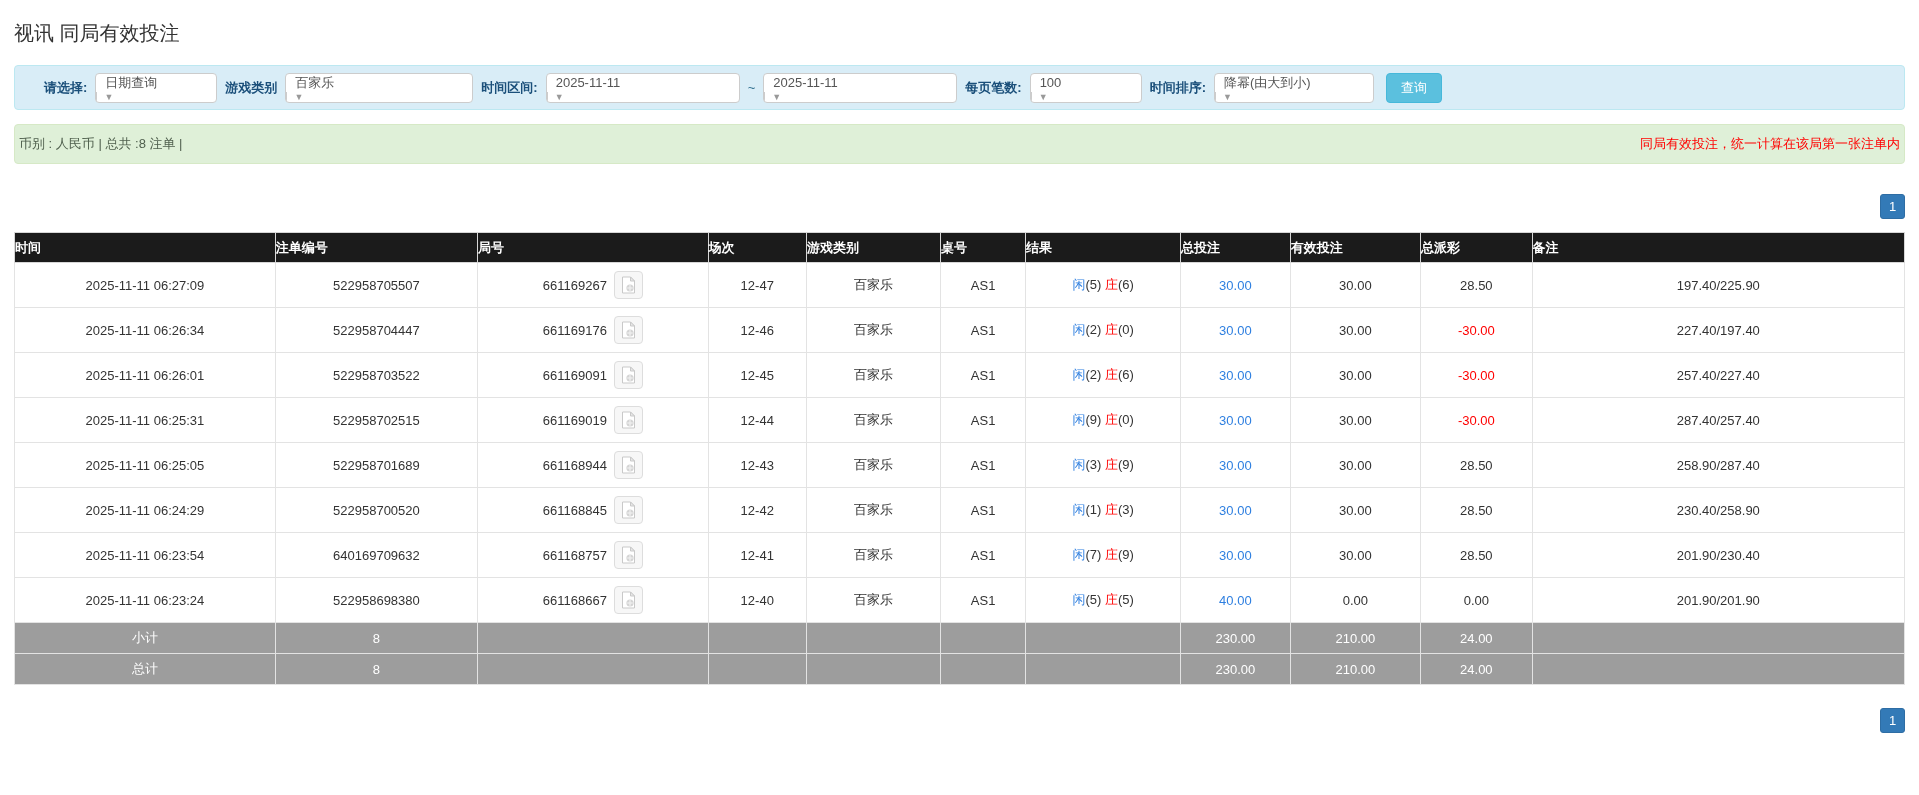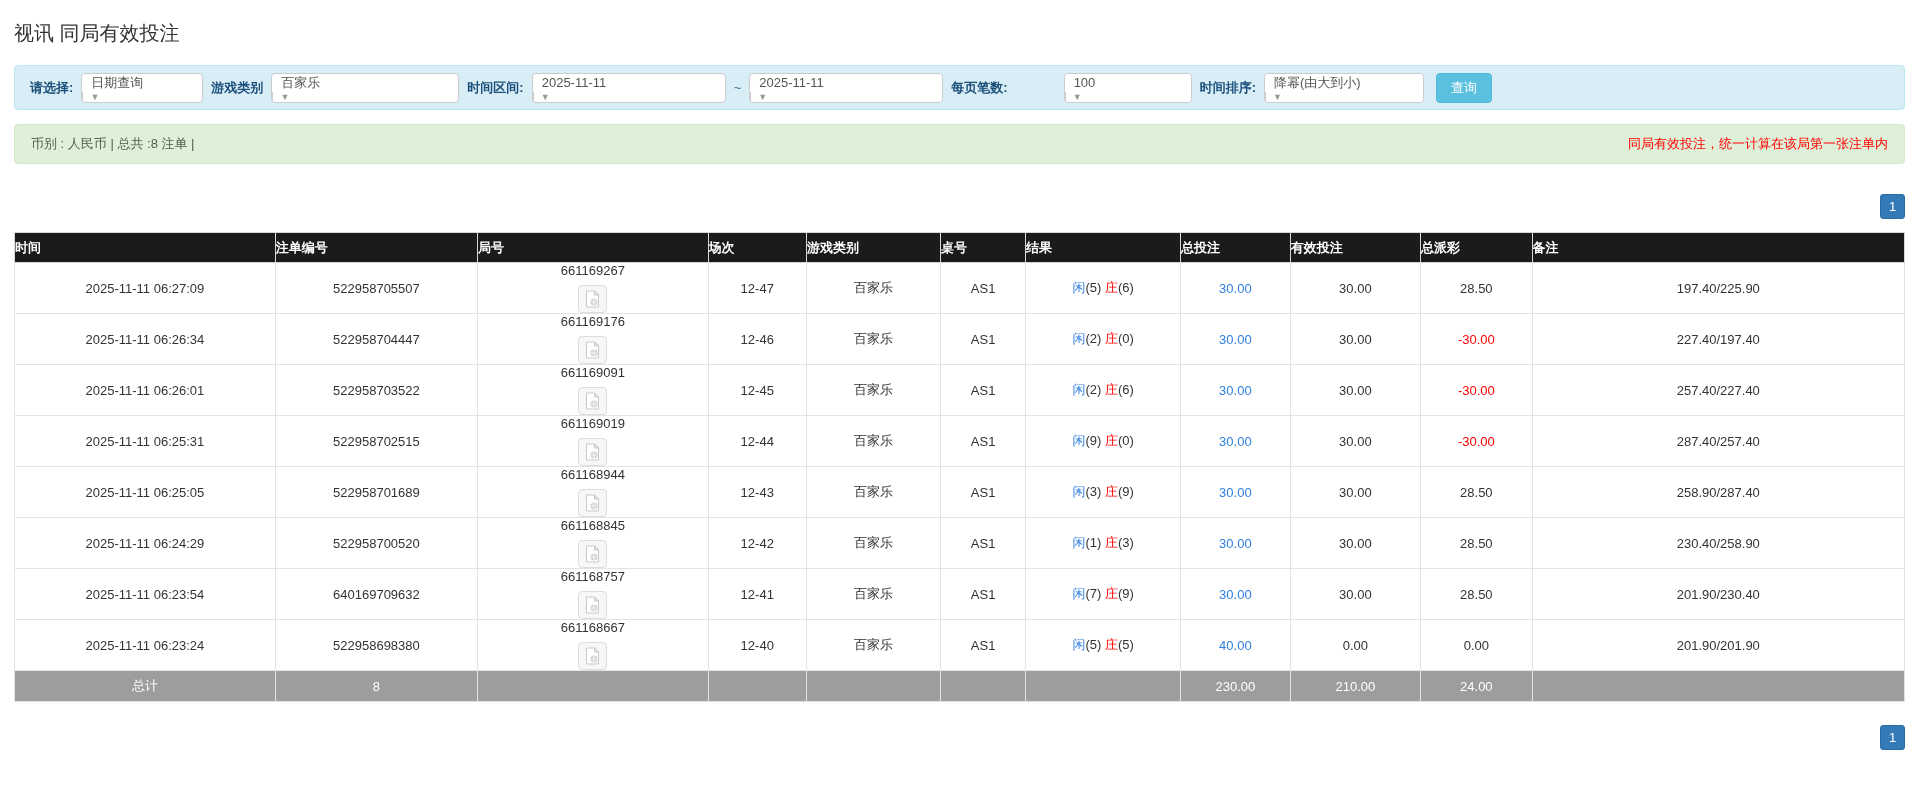--- a/index.html
+++ b/index.html
@@ -11,44 +11,44 @@
     overflow: hidden;
   }
   .page { padding: 20px 14px 0; }
 
   .page-title { font-size: 20px; font-weight: 400; color: #333; margin-bottom: 18px; }
 
   
   .filter-bar {
     display: flex; align-items: center; gap: 8px;
     background: #d9edf7; border: 1px solid #bce8f1; border-radius: 4px;
-    height: 45px; padding: 0 15px;
+    height: 45px; padding: 0 29px;
   }
   .f-label { font-size: 13px; font-weight: bold; color: #1a4f7a; white-space: nowrap; }
   .select {
     display: flex; align-items: stretch; height: 30px;
     background: #fff; border: 1px solid #ccc; border-radius: 4px;
     overflow: hidden; cursor: pointer; flex-direction: column;
   }
   .select .val { flex: 1; padding: 0 9px; font-size: 13px; color: #555; white-space: nowrap; display: flex; align-items: center; }
   .select .arrow { width: 24px; border-left: 1px solid #ccc; display: flex; align-items: center; justify-content: center; color: #999; font-size: 9px; }
   .w-qtype { width: 122px; } .w-game { width: 188px; } .w-date { width: 194px; }
-  .w-size { width: 128px; margin-left: 48px; } .w-sort { width: 160px; }
+  .w-size { width: 112px; } .w-sort { width: 160px; }
   .tilde { font-size: 13px; color: #31708f; }
   .btn-search {
     height: 30px; padding: 0 14px; margin-left: 4px;
     background: #5bc0de; border: 1px solid #46b8da; border-radius: 4px;
     color: #fff; font-size: 13px; cursor: pointer; font-family: Liberation Mono, monospace;
   }
 
   
   .summary-bar {
     display: flex; justify-content: space-between; align-items: center;
     background: #dff0d8; border: 1px solid #d6e9c6; border-radius: 4px;
-    margin-top: 14px; padding: 10px 16px; font-size: 13px; color: #50604e;
+    margin-top: 14px; padding: 10px 4px; font-size: 13px; color: #50604e;
   }
   .summary-bar .note { color: #f00; }
 
   
   .pagi { text-align: right; }
   .pagi.top { margin-top: 30px; margin-bottom: 13px; }
   .pagi.bottom { margin-top: 23px; }
   .page-btn {
     width: 25px; height: 25px;
     background: #337ab7; border: 1px solid #2e6da4; border-radius: 3px;
@@ -63,21 +63,21 @@
   }
   tbody td {
     height: 45px; border: 1px solid #e3e3e3; font-size: 13px;
     text-align: center; color: #333; background: #fff;
     overflow: hidden; white-space: nowrap;
   }
   tr.sum td { background: #9d9d9d; color: #fff; height: 31px; }
   .blue { color: #2e7fe0; }
   .red { color: #f00; }
   .bet-link { color: #2e7fe0; cursor: pointer; }
-  .round-cell { display: flex; align-items: center; justify-content: center; gap: 7px; flex-direction: column; }
+  .round-cell { display: flex; align-items: center; justify-content: center; gap: 7px; }
   .video-btn {
     background: #f7f7f7; border: 1px solid #ddd; border-radius: 4px;
     padding: 4px 6px; cursor: pointer; display: inline-flex; align-items: center;
   }
 </style>
 </head>
 <body>
 
 <div class="page">
 
@@ -387,32 +387,45 @@
           <td>12-40</td>
           <td>百家乐</td>
           <td>AS1</td>
           <td><span class="blue">闲</span><span>(5) </span><span class="red">庄</span><span>(5)</span></td>
           <td><span class="bet-link">40.00</span></td>
           <td>0.00</td>
           <td>0.00</td>
           <td>201.90/201.90</td>
         </tr>
         <tr class="sum">
-          <td>总计</td>
+          <td>小计</td>
           <td>8</td>
           <td></td>
           <td></td>
           <td></td>
           <td></td>
           <td></td>
           <td>230.00</td>
           <td>210.00</td>
           <td>24.00</td>
           <td></td>
         </tr>
+        <tr class="sum">
+          <td>总计</td>
+          <td>8</td>
+          <td></td>
+          <td></td>
+          <td></td>
+          <td></td>
+          <td></td>
+          <td>230.00</td>
+          <td>210.00</td>
+          <td>24.00</td>
+          <td></td>
+        </tr>
       </tbody>
   </table>
 
   <div class="pagi bottom">
     <button class="page-btn">1</button>
   </div>
 
 </div>
 
 </body></html>

